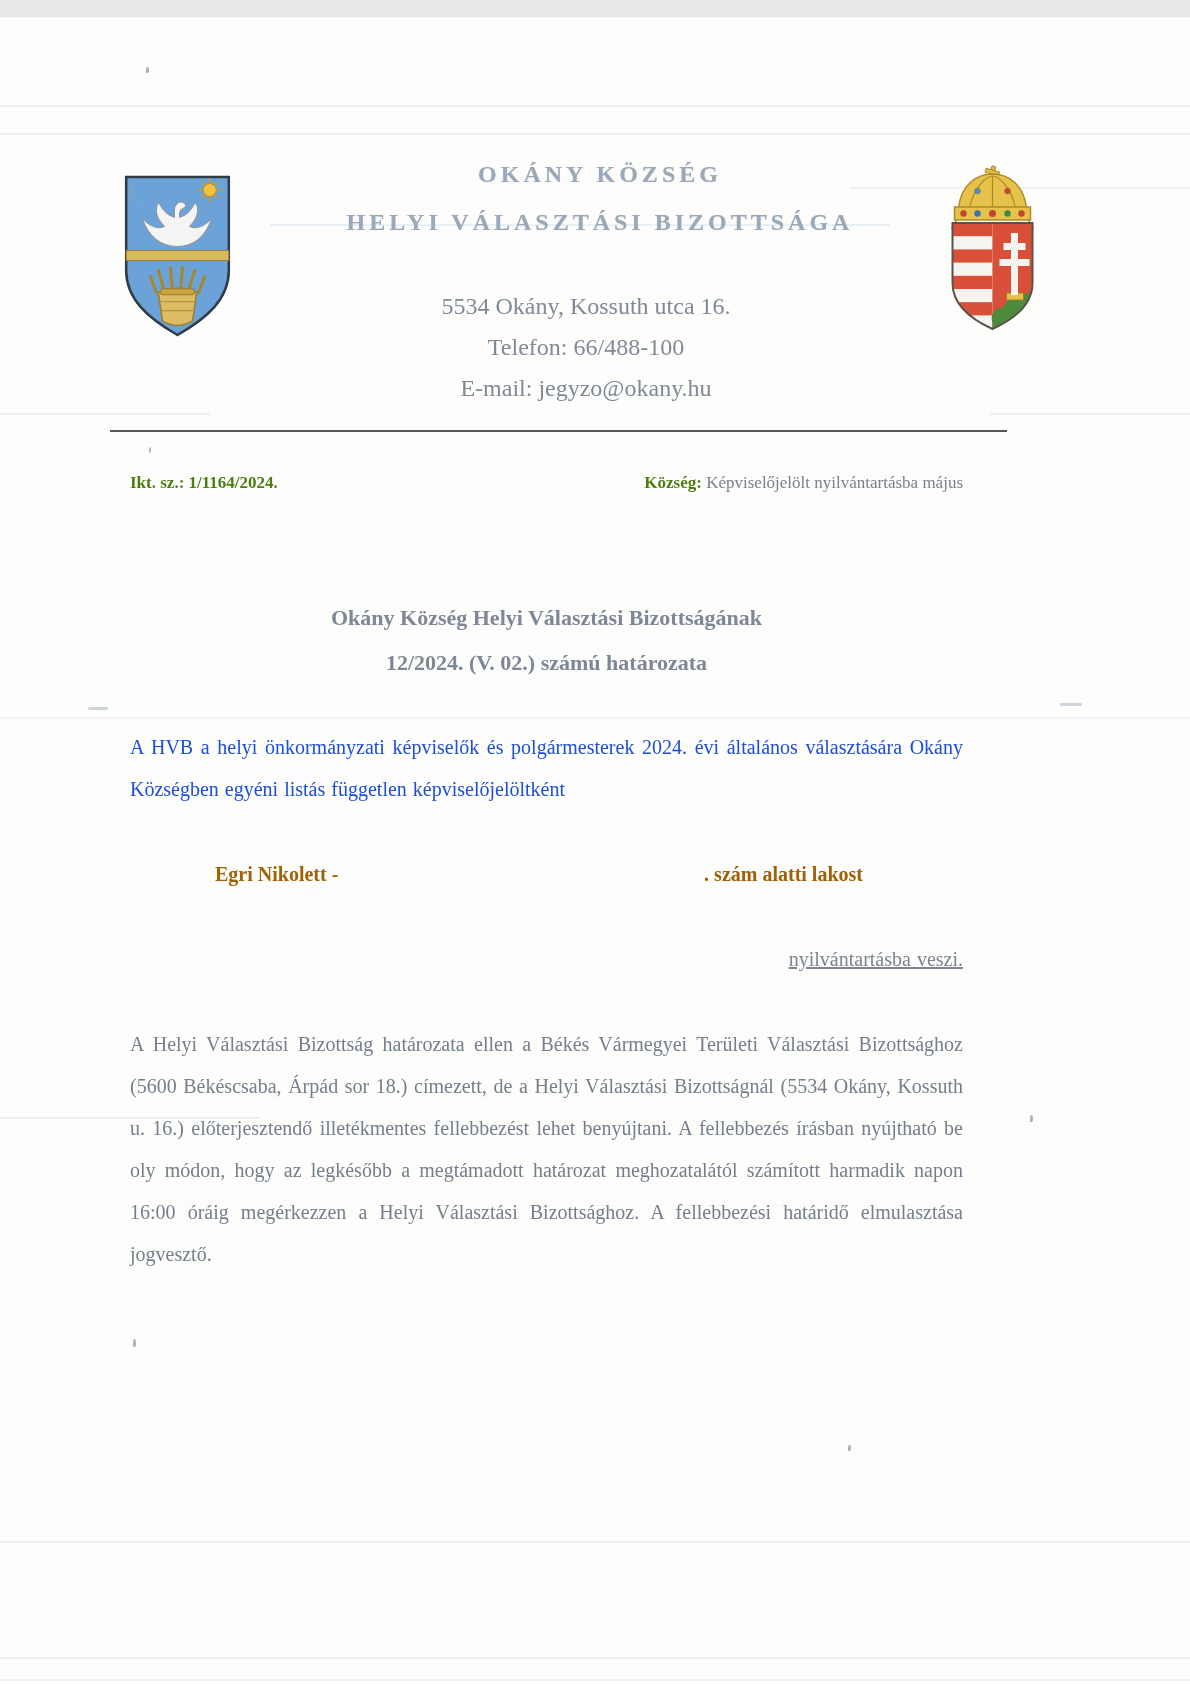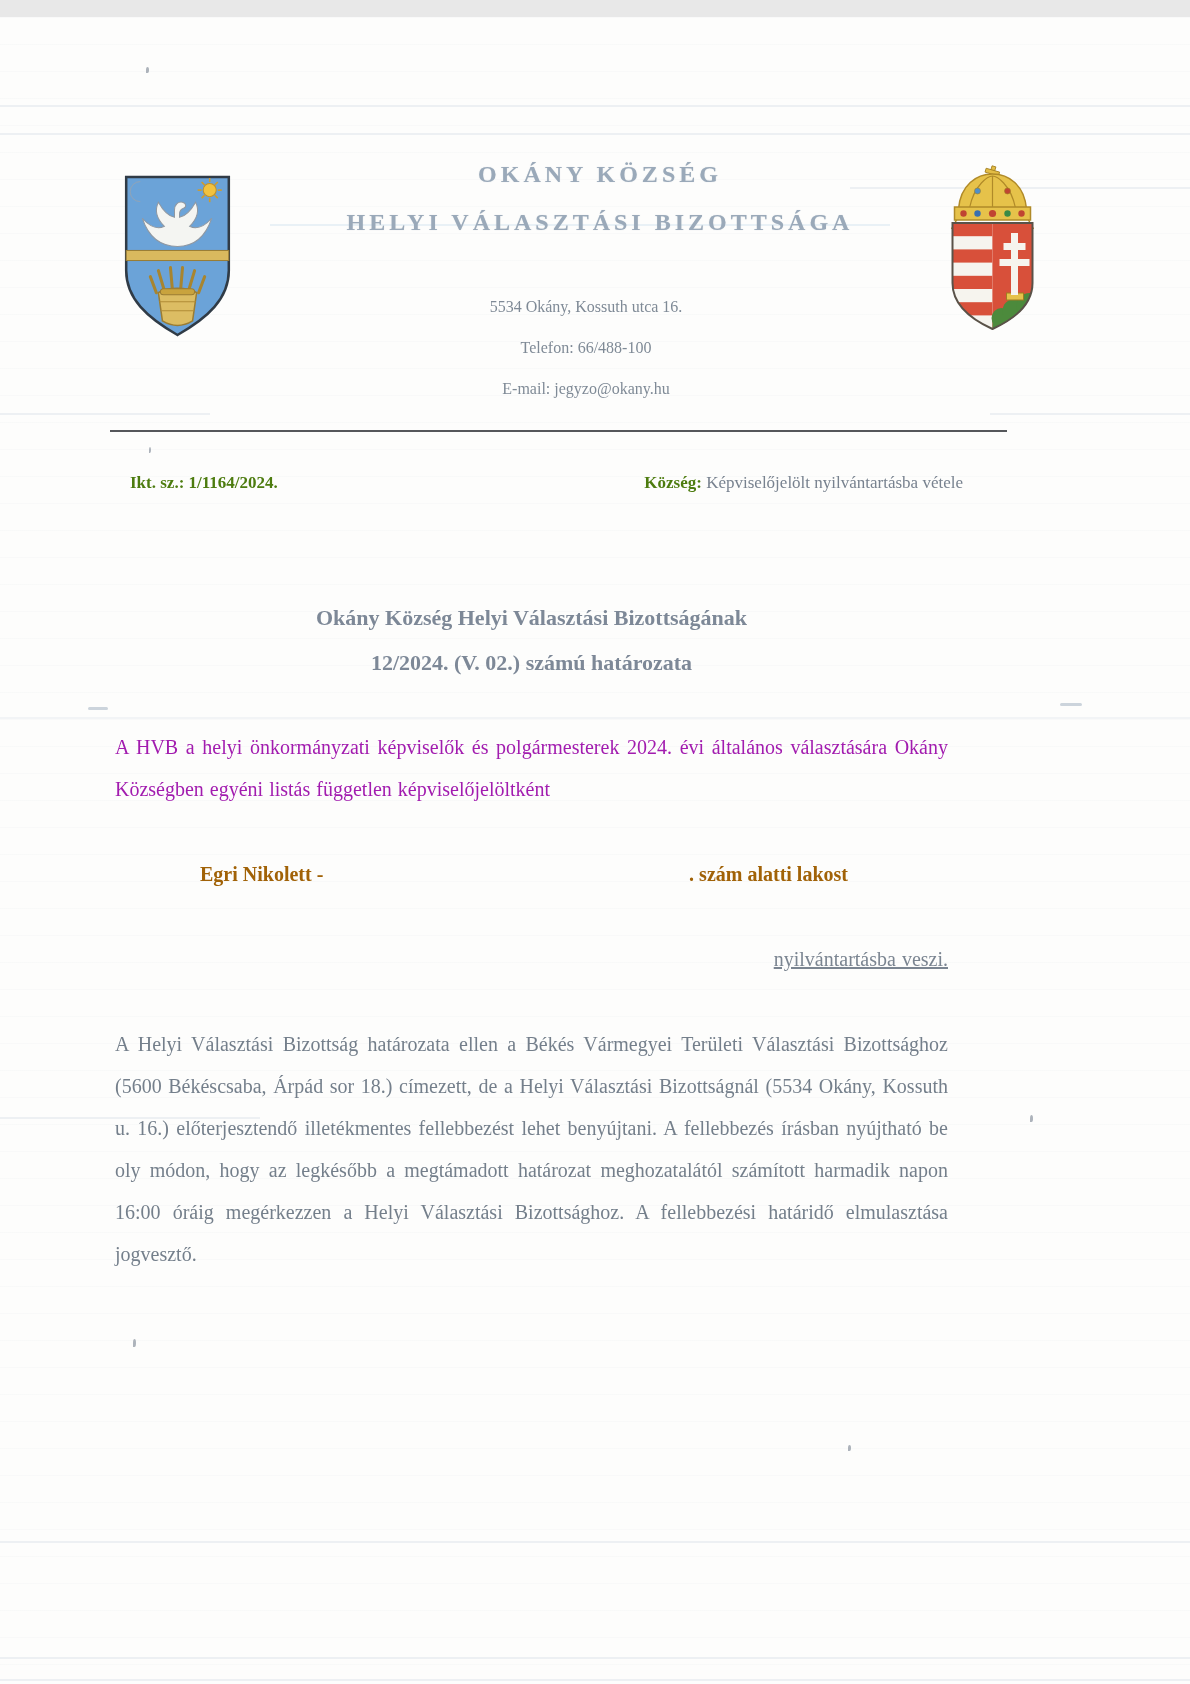--- a/index.html
+++ b/index.html
@@ -28,43 +28,43 @@
   
   .arms-left{position:absolute;left:122px;top:157px;width:111px;height:165px;}
   .arms-right{position:absolute;left:944px;top:148px;width:97px;height:168px;}
   .head-text{position:absolute;left:240px;top:144px;width:720px;text-align:center;}
   .org{
     font-weight:bold;font-size:24px;letter-spacing:4px;color:#9aa9b9;
     text-shadow:0 0 1px rgba(154,169,185,.45);
   }
   .org.l1{margin-bottom:21px;}
   .contact{margin-top:50px;transform:translateX(-14px);}
-  .contact div{font-size:16px;color:#7f8a96;line-height:41px;}
+  .contact div{font-size:24px;color:#7f8a96;line-height:41px;}
 
   .rule{position:absolute;left:110px;top:413px;width:897px;height:2px;background:#55575b;}
 
   
   .ref{position:absolute;left:130px;top:456px;width:833px;font-size:17px;color:#78828f;}
   .ref-row{display:flex;justify-content:space-between;}
   .ref b{font-weight:bold;color:#4d7c0f;}
   .ref .ui{margin-top:16px;}
 
   
-  .doc{position:absolute;left:115px;top:578px;width:833px;color:#78828e;}
+  .doc{position:absolute;left:130px;top:578px;width:833px;color:#78828e;}
   .doc h1{
     margin:0;font-size:22px;font-weight:bold;text-align:center;
     color:#7d8897;line-height:45px;
   }
   p{margin:0;font-size:20px;line-height:42px;text-align:justify;word-spacing:1px;}
   .intro{margin-top:54px;color:#8a95a3;}
   .decision{
     margin:39px 0 0 0;text-align:center;font-size:20px;font-weight:bold;
     letter-spacing:8px;color:#8a94a2;line-height:42px;
   }
-  .para2{margin-top:41px;color:#a21caf;font-family:Liberation Serif, serif;}
+  .para2{margin-top:41px;color:#1d4ed8;font-family:Liberation Serif, serif;}
   .candidate{
     margin-top:43px;display:flex;justify-content:space-between;
     padding:0 100px 0 85px;font-size:20px;font-weight:bold;color:#a16207;line-height:42px;
   }
   .registers{margin-top:43px;text-align:right;color:#7b8591;text-decoration:underline;}
   .appeal{margin-top:43px;color:#747f8b;}
 </style>
 </head>
 <body>
 
@@ -166,21 +166,21 @@
       <rect x="55" y="94" width="30" height="7" fill="#f6f4ee"></rect>
     </g>
     <path d="M8,58 H88 V118 C88,140 70,154 48,164 C26,154 8,140 8,118 Z" fill="none" stroke="#5a5248" stroke-width="2"></path>
   </svg>
 
   <div class="rule"></div>
 
   <div class="ref">
     <div class="ref-row">
       <span><b>Ikt. sz.:</b> <b>1/1164/2024.</b></span>
-      <span><b>Község:</b> <span>Képviselőjelölt nyilvántartásba vétele</span></span>
+      <span><b>Község:</b> <span>Képviselőjelölt nyilvántartásba május</span></span>
     </div>
   </div>
 
   <main class="doc">
     <h1>
       <div>Okány Község Helyi Választási Bizottságának</div>
       <div>12/2024. (V. 02.) számú határozata</div>
     </h1>
 
 

